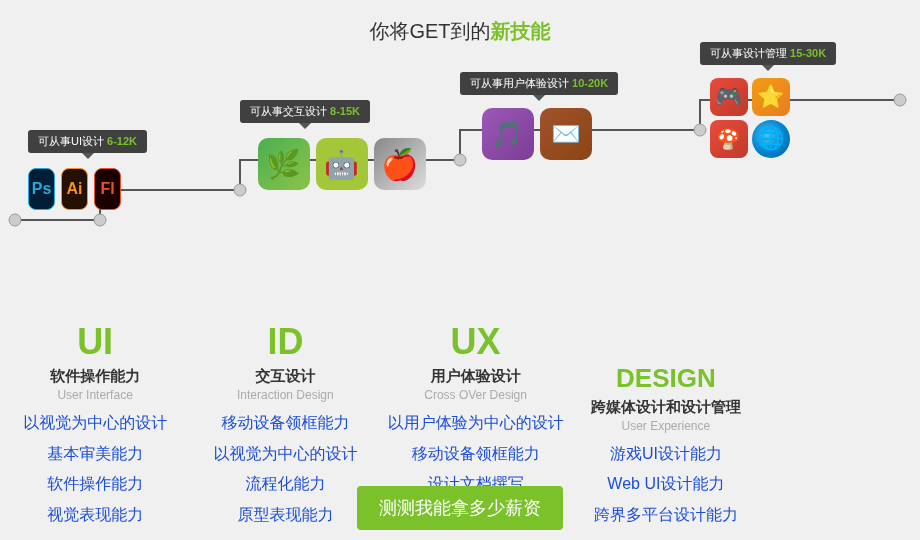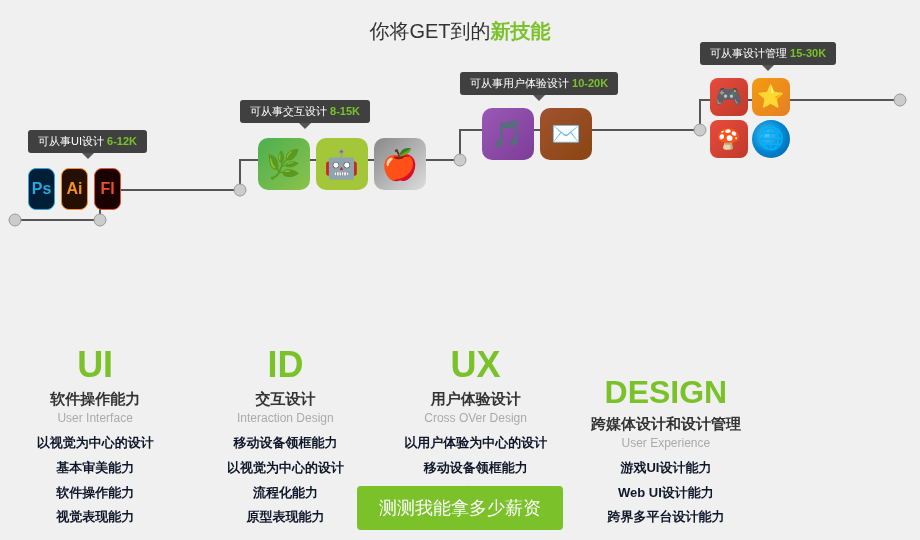--- a/index.html
+++ b/index.html
@@ -66,24 +66,23 @@
     }
 
     .col-subtitle-en {
       font-size: 12px;
       color: #aaa;
       margin-bottom: 6px;
     }
 
     .col-items {
       list-style: none;
-      font-size: 13px;
-      color: #0f172a;
+      font-size: 16px;
+      color: #1d4ed8;
       line-height: 1.9;
-      font-weight: bold;
     }
 
     
     .badge {
       position: absolute;
       background: #404040;
       color: #fff;
       font-size: 11px;
       padding: 4px 10px;
       border-radius: 3px;
@@ -301,21 +300,21 @@
     <div class="col-subtitle-en">Cross OVer Design</div>
     <ul class="col-items">
       <li>以用户体验为中心的设计</li>
       <li>移动设备领框能力</li>
       <li>设计文档撰写</li>
       <li>表达能力</li>
     </ul>
   </div>
 
   <div class="col">
-    <div class="col-title" style="font-size:32px;">DESIGN</div>
+    <div class="col-title" style="font-size:26px;">DESIGN</div>
     <div class="col-subtitle-zh">跨媒体设计和设计管理</div>
     <div class="col-subtitle-en">User Experience</div>
     <ul class="col-items">
       <li>游戏UI设计能力</li>
       <li>Web UI设计能力</li>
       <li>跨界多平台设计能力</li>
     </ul>
   </div>
 
 </div>

